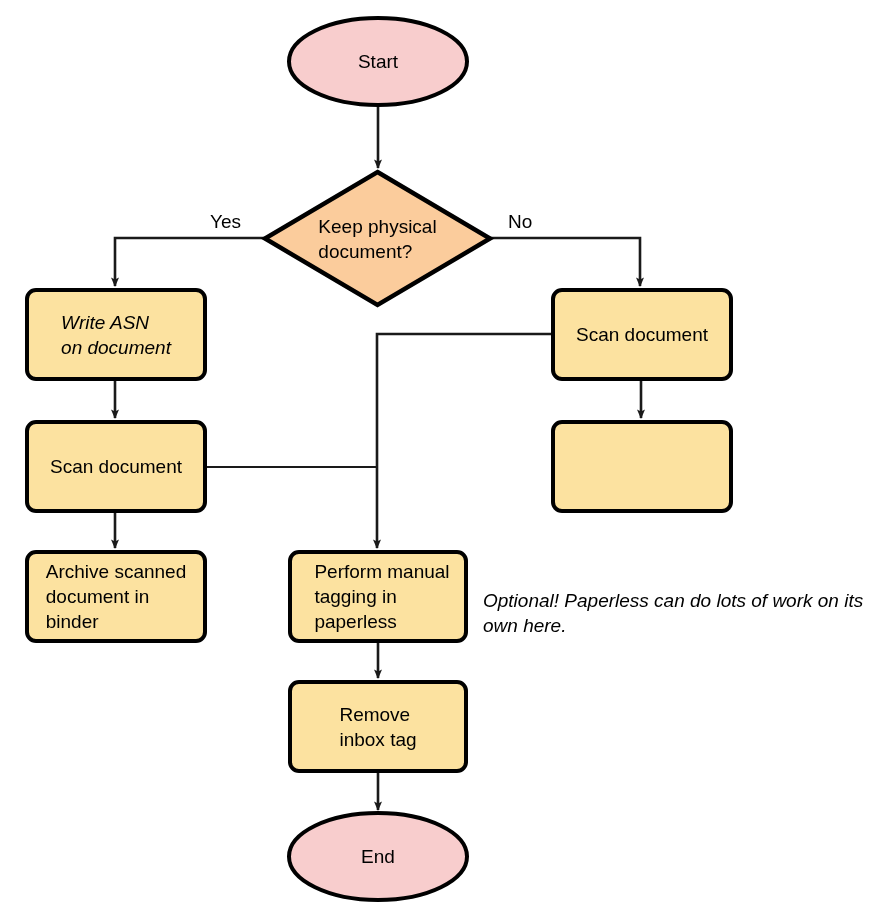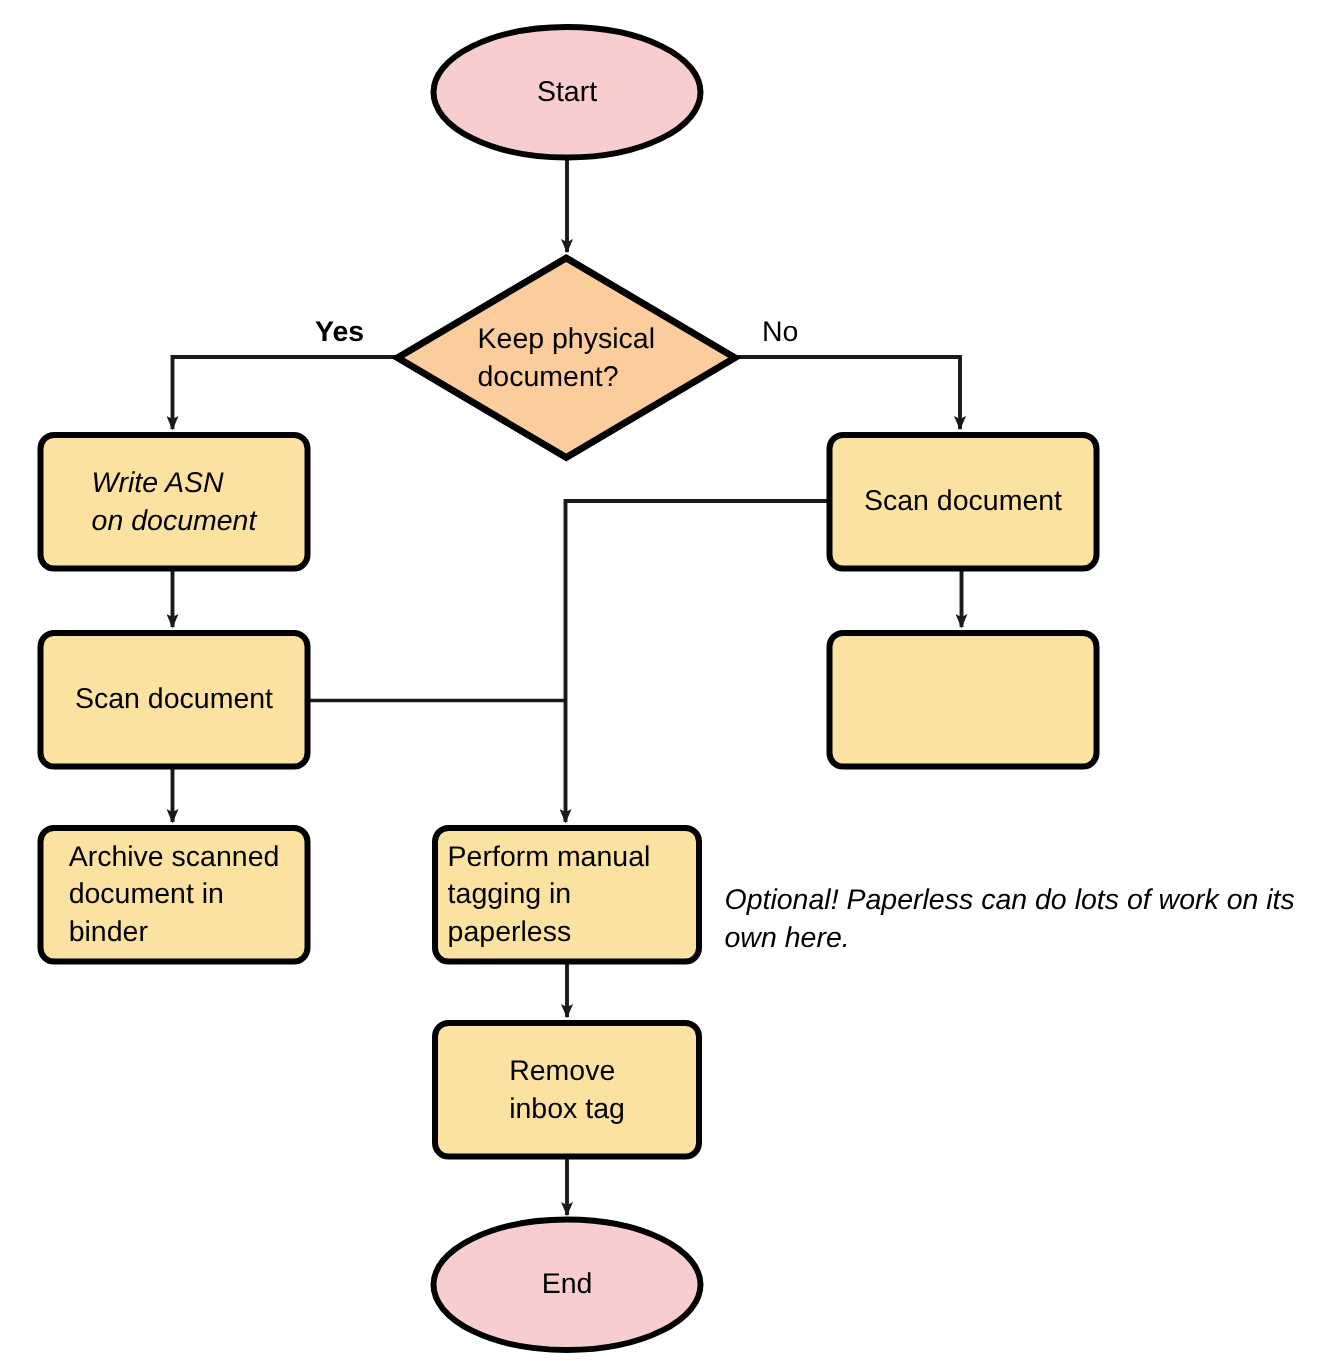--- a/index.html
+++ b/index.html
@@ -126,28 +126,28 @@
 
   <div class="node-label" style="left:27px; top:422px; width:178px; height:89px;">Scan document</div>
 
   <div class="node-label" style="left:27px; top:552px; width:178px; height:89px;">Archive scanned
 document in
 binder</div>
 
   <div class="node-label" style="left:553px; top:290px; width:178px; height:89px;">Scan document</div>
 
 
-  <div class="node-label" style="left:278px; top:552px; width:176px; height:89px;">Perform manual
+  <div class="node-label" style="left:294px; top:552px; width:176px; height:89px;">Perform manual
 tagging in
 paperless</div>
 
   <div class="node-label" style="left:290px; top:682px; width:176px; height:89px;">Remove
 inbox tag</div>
 
   <div class="node-label" style="left:289px; top:813px; width:178px; height:87px;">End</div>
 
-  <div class="edge-label" style="left:210px; top:211px;font-weight:bold;">Yes</div>
+  <div class="edge-label" style="left:210px; top:211px;">Yes</div>
 
   <div class="edge-label" style="left:508px; top:211px;">No</div>
 
   <div class="side-note" style="left:483px; top:588px;">Optional! Paperless can do lots of work on its own here.</div>
 
 </div>
 
 </body></html>

